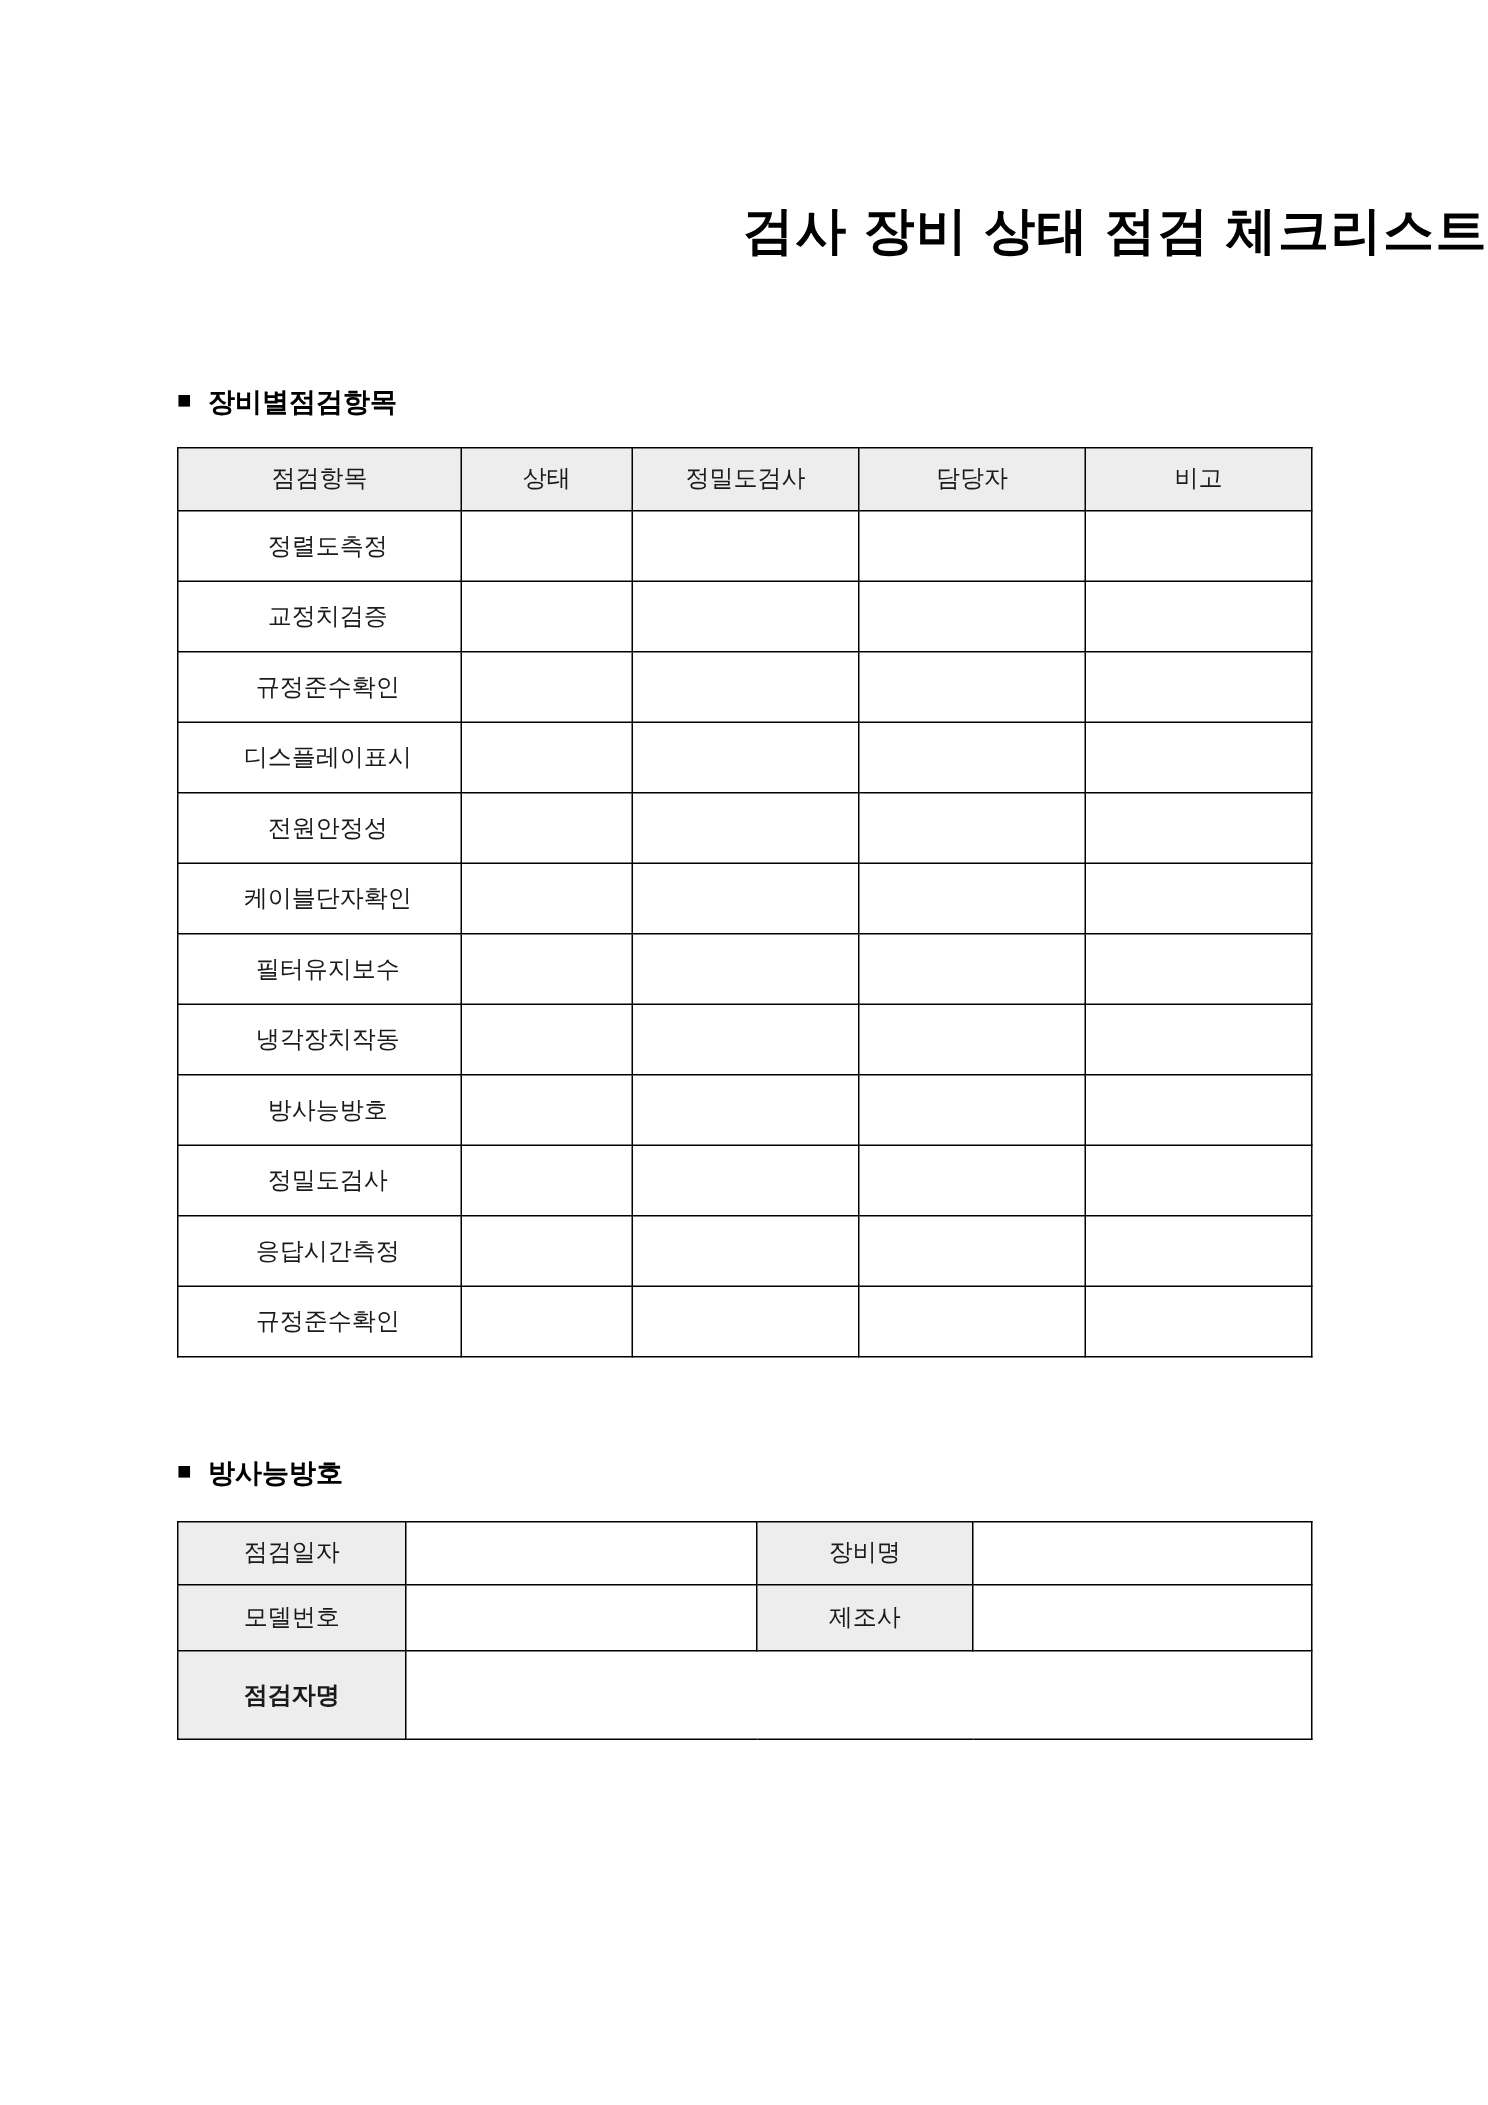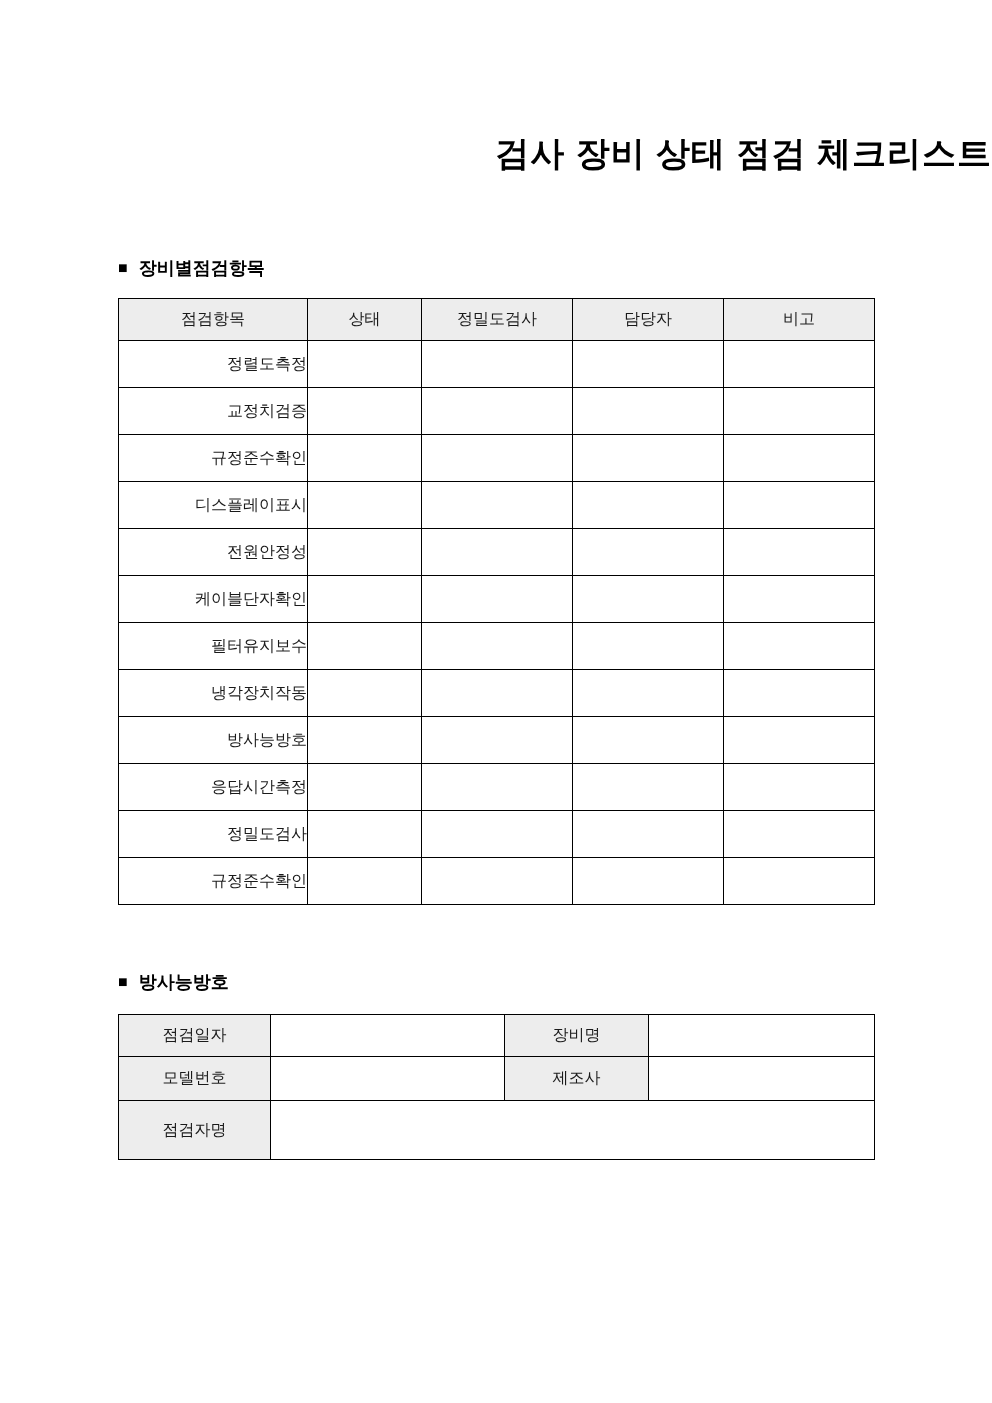--- a/index.html
+++ b/index.html
@@ -56,26 +56,26 @@
   }
   th {
     background: #ededed;
     text-align: center;
   }
   .check-table { margin-top: 18px; }
   .check-table thead th { height: 42px; }
   .check-table tbody td { height: 47px; }
   .check-table .item-cell {
     padding-left: 11px;
-    text-align: right;
+    text-align: center;
   }
   .record-table { margin-top: 20px; }
   .record-table .row-1 th, .record-table .row-1 td { height: 42px; margin-top: 20px; }
   .record-table .row-2 th, .record-table .row-2 td { height: 44px; font-family: Liberation Serif, serif; }
-  .record-table .row-3 th, .record-table .row-3 td { height: 59px; }
+  .record-table .row-3 th, .record-table .row-3 td { height: 59px; font-weight: bold; }
 </style>
 </head>
 <body>
 
 <div class="page">
 
   <h1 class="title">검사 장비 상태 점검 체크리스트</h1>
 
   <div class="content">
 
@@ -159,28 +159,28 @@
           <td></td>
         </tr>
         <tr>
           <td class="item-cell">방사능방호</td>
           <td></td>
           <td></td>
           <td></td>
           <td></td>
         </tr>
         <tr>
+          <td class="item-cell">정밀도검사</td>
+          <td></td>
+          <td></td>
+          <td></td>
+          <td></td>
+        </tr>
+        <tr>
           <td class="item-cell">응답시간측정</td>
-          <td></td>
-          <td></td>
-          <td></td>
-          <td></td>
-        </tr>
-        <tr>
-          <td class="item-cell">정밀도검사</td>
           <td></td>
           <td></td>
           <td></td>
           <td></td>
         </tr>
         <tr>
           <td class="item-cell">규정준수확인</td>
           <td></td>
           <td></td>
           <td></td>

